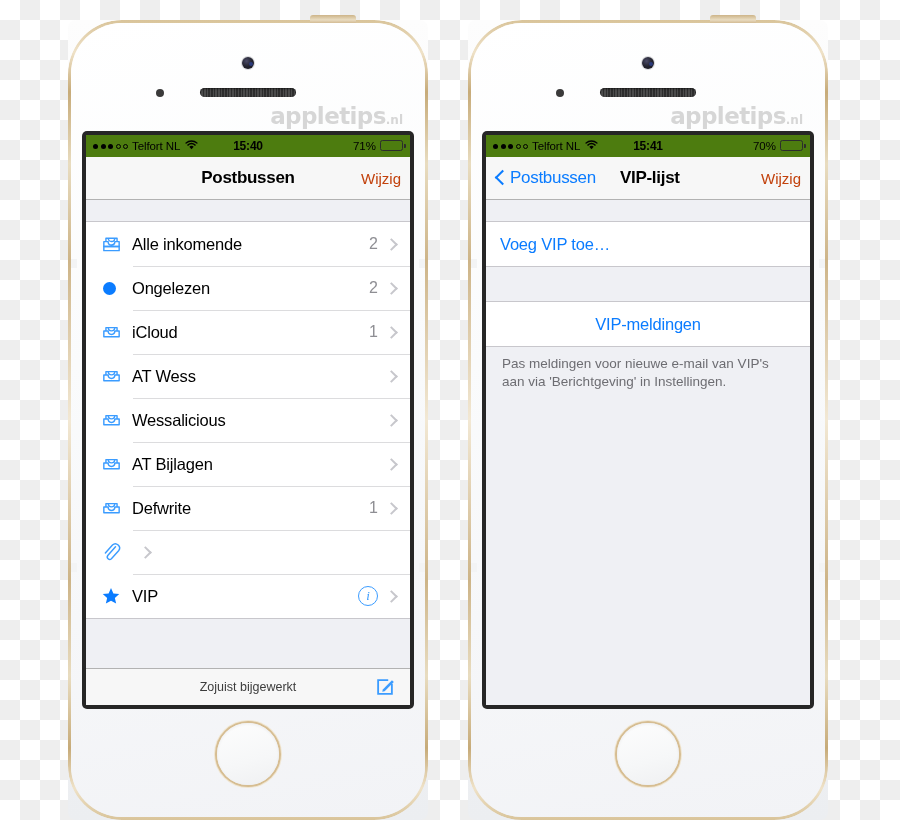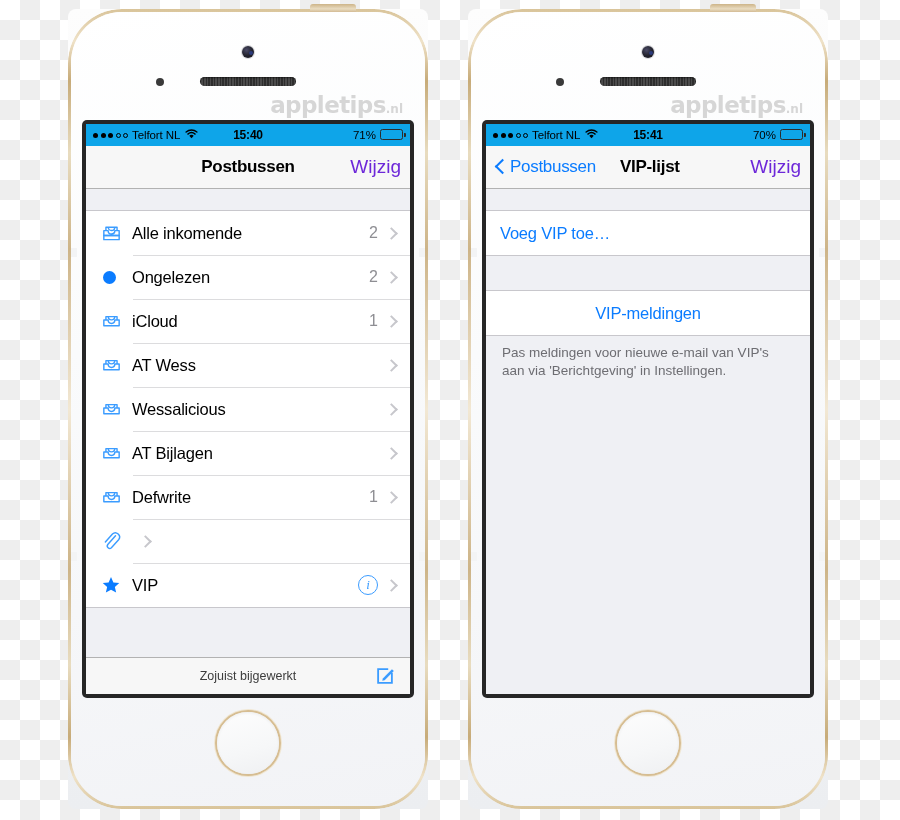--- a/index.html
+++ b/index.html
@@ -19,21 +19,21 @@
     background-size: 40px 40px;
     background-position: 0 0, 20px 20px;
     position: relative;
   }
 
   
   .phone {
     position: absolute;
     width: 360px;
     height: 800px;
-    top: 9px;
+    top: 20px;
     border-radius: 8px;
     background: linear-gradient(180deg, #fdfdfd 0%, #f4f5f7 45%, #eceef1 100%);
     padding: 4px;
   }
   .phone::before {
     
     content: "";
     position: absolute;
     left: 0; top: 0; right: 0; bottom: 0;
     border-radius: 54px;
@@ -173,21 +173,21 @@
     background: #eff0f4;
     overflow: hidden;
     position: relative;
     display: flex;
     flex-direction: column;
   }
 
   
   .status-bar {
     height: 22px;
-    background: #0ea5e9;
+    background: #4d7c0f;
     display: flex;
     align-items: center;
     padding: 0 7px;
     font-size: 11.5px;
     color: #000;
     flex: none;
     position: relative;
   }
   .sb-left { display: flex; align-items: center; gap: 4px; }
   .sig-dots { display: flex; align-items: center; gap: 2.5px; }
@@ -259,22 +259,22 @@
     letter-spacing: -.3px;
   }
   .nav-title.centered {
     position: absolute;
     left: 0; right: 0;
     text-align: center;
     pointer-events: none;
   }
   .nav-right {
     margin-left: auto;
-    color: #6d28d9;
-    font-size: 19px;
+    color: #c2410c;
+    font-size: 15px;
     z-index: 2;
   }
   .nav-back {
     display: flex;
     align-items: center;
     color: #0b7cff;
     font-size: 17px;
     gap: 4px;
     z-index: 2;
     letter-spacing: -.3px;

